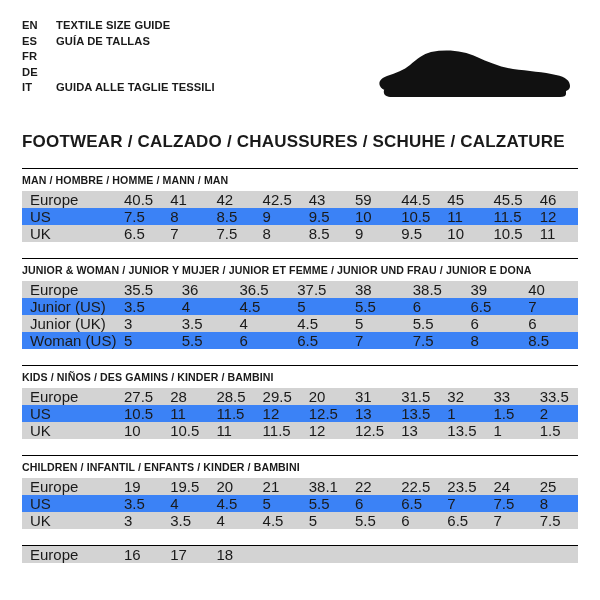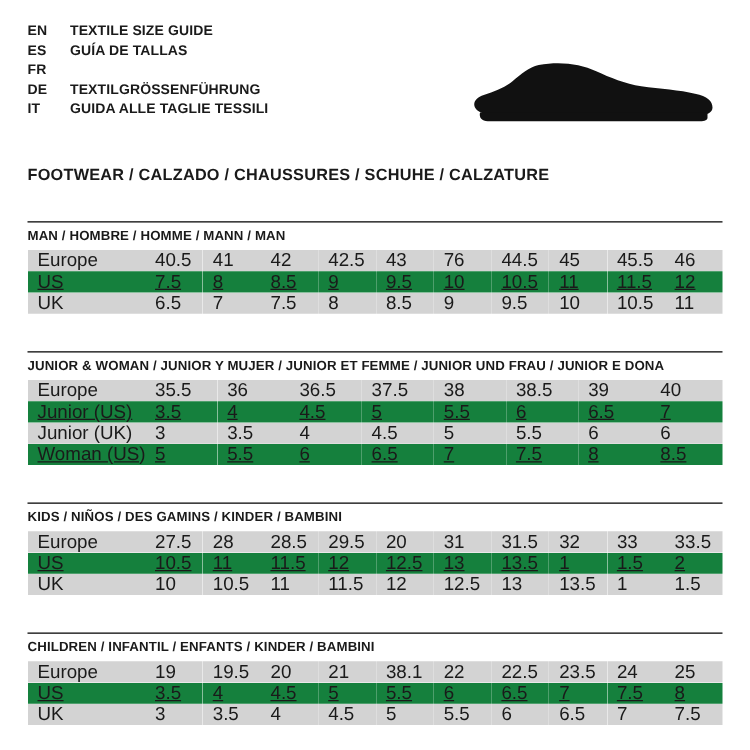--- a/index.html
+++ b/index.html
@@ -49,28 +49,28 @@
     position: absolute;
     right: 6px;
     top: 22px;
     width: 196px;
     height: 62px;
   }
   .shoe-wrap svg { display: block; }
 
   .section-title {
     margin-top: 18px;
-    font-size: 13px;
+    font-size: 17px;
     font-weight: bold;
     letter-spacing: 0.2px;
   }
 
   
   .block {
-    margin-top: 30px;
+    margin-top: 16px;
   }
   .block-title {
     font-size: 10.6px;
     font-weight: bold;
     letter-spacing: 0.1px;
     padding-bottom: 5px;
   }
   table.size {
     border-collapse: collapse;
     width: 100%;
@@ -81,22 +81,21 @@
     height: 17px;
     padding: 0 0 0 8px;
     vertical-align: middle;
     white-space: nowrap;
     overflow: hidden;
   }
   table.size tr.shaded td {
     background: #d3d3d3;
   }
   table.size tr.plain td {
-    background: #15803d;
-    text-decoration: underline;
+    background: #3b82f6;
   }
   td.label {
     width: 86px;
   }
   .babies table.size td.label { width: 86px; }
   .spacer-line {
     height: 1px;
     background: #000;
     width: 100%;
   }
@@ -114,21 +113,20 @@
       </div>
       <div class="lang-row">
         <span class="lang-code">ES</span>
         <span class="lang-text">GUÍA DE TALLAS</span>
       </div>
       <div class="lang-row">
         <span class="lang-code">FR</span>
       </div>
       <div class="lang-row">
         <span class="lang-code">DE</span>
-        <span class="lang-text">TEXTILGRÖSSENFÜHRUNG</span>
       </div>
       <div class="lang-row">
         <span class="lang-code">IT</span>
         <span class="lang-text">GUIDA ALLE TAGLIE TESSILI</span>
       </div>
     </div>
 
     <div class="shoe-wrap">
       <svg viewBox="0 0 196 62" width="196" height="62" aria-hidden="true">
         <path fill="#111111" d="M55 12 C72 9, 88 11, 101 17 C112 22, 124 27, 137 29 C152 31, 168 32, 180 35 C190 37, 194 41, 194 46 C194 50, 190 52, 183 52 L22 52 C12 52, 6 50, 4 46 C2 42, 5 38, 11 36 C20 33, 28 30, 34 25 C41 19, 47 14, 55 12 Z"></path>
@@ -144,21 +142,21 @@
     <div class="block-title" style="padding-top:5px">MAN / HOMBRE / HOMME / MANN / MAN</div>
     <table class="size">
       <tbody>
           <tr class="shaded">
         <td class="label">Europe</td>
         <td>40.5</td>
         <td>41</td>
         <td>42</td>
         <td>42.5</td>
         <td>43</td>
-        <td>76</td>
+        <td>59</td>
         <td>44.5</td>
         <td>45</td>
         <td>45.5</td>
         <td>46</td>
       </tr>
       <tr class="plain">
         <td class="label">US</td>
         <td>7.5</td>
         <td>8</td>
         <td>8.5</td>

